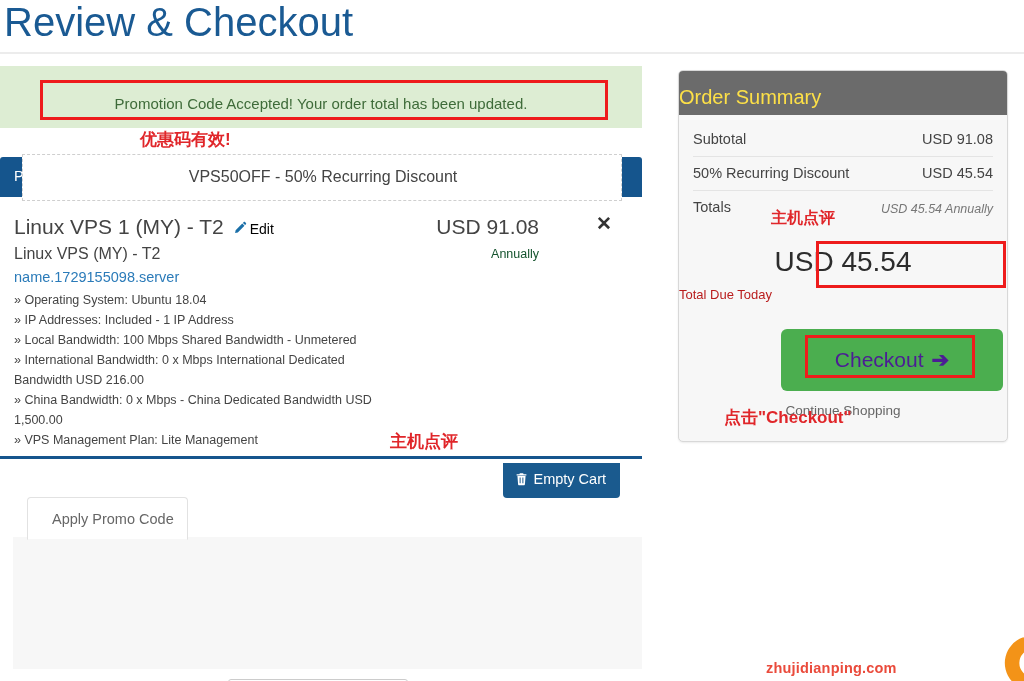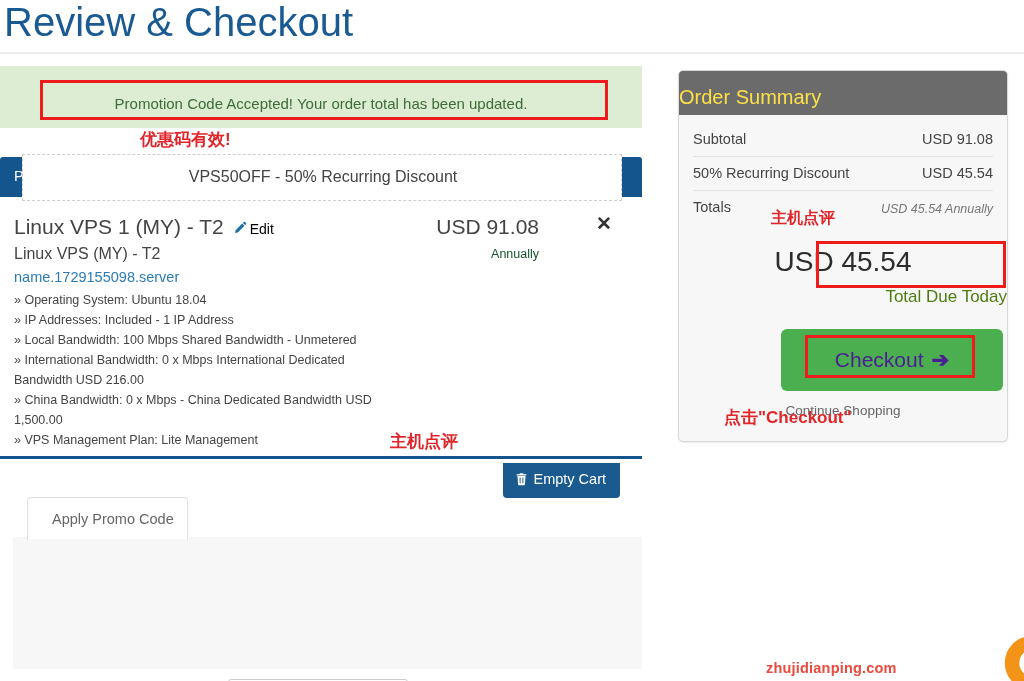--- a/index.html
+++ b/index.html
@@ -318,23 +318,23 @@
     width: 328px;
     text-align: center;
     font-size: 28px;
     color: #2c2c2c;
   }
   .total-caption {
     position: absolute;
     left: 0px;
     top: 216px;
     width: 328px;
-    text-align: right;
-    font-size: 17px;
-    color: #4d7c0f;
+    text-align: left;
+    font-size: 13px;
+    color: #b91c1c;
   }
   .checkout-btn {
     position: absolute;
     left: 102px;
     top: 258px;
     width: 222px;
     height: 62px;
     background: #4bae4f;
     border: none;
     border-radius: 6px;

